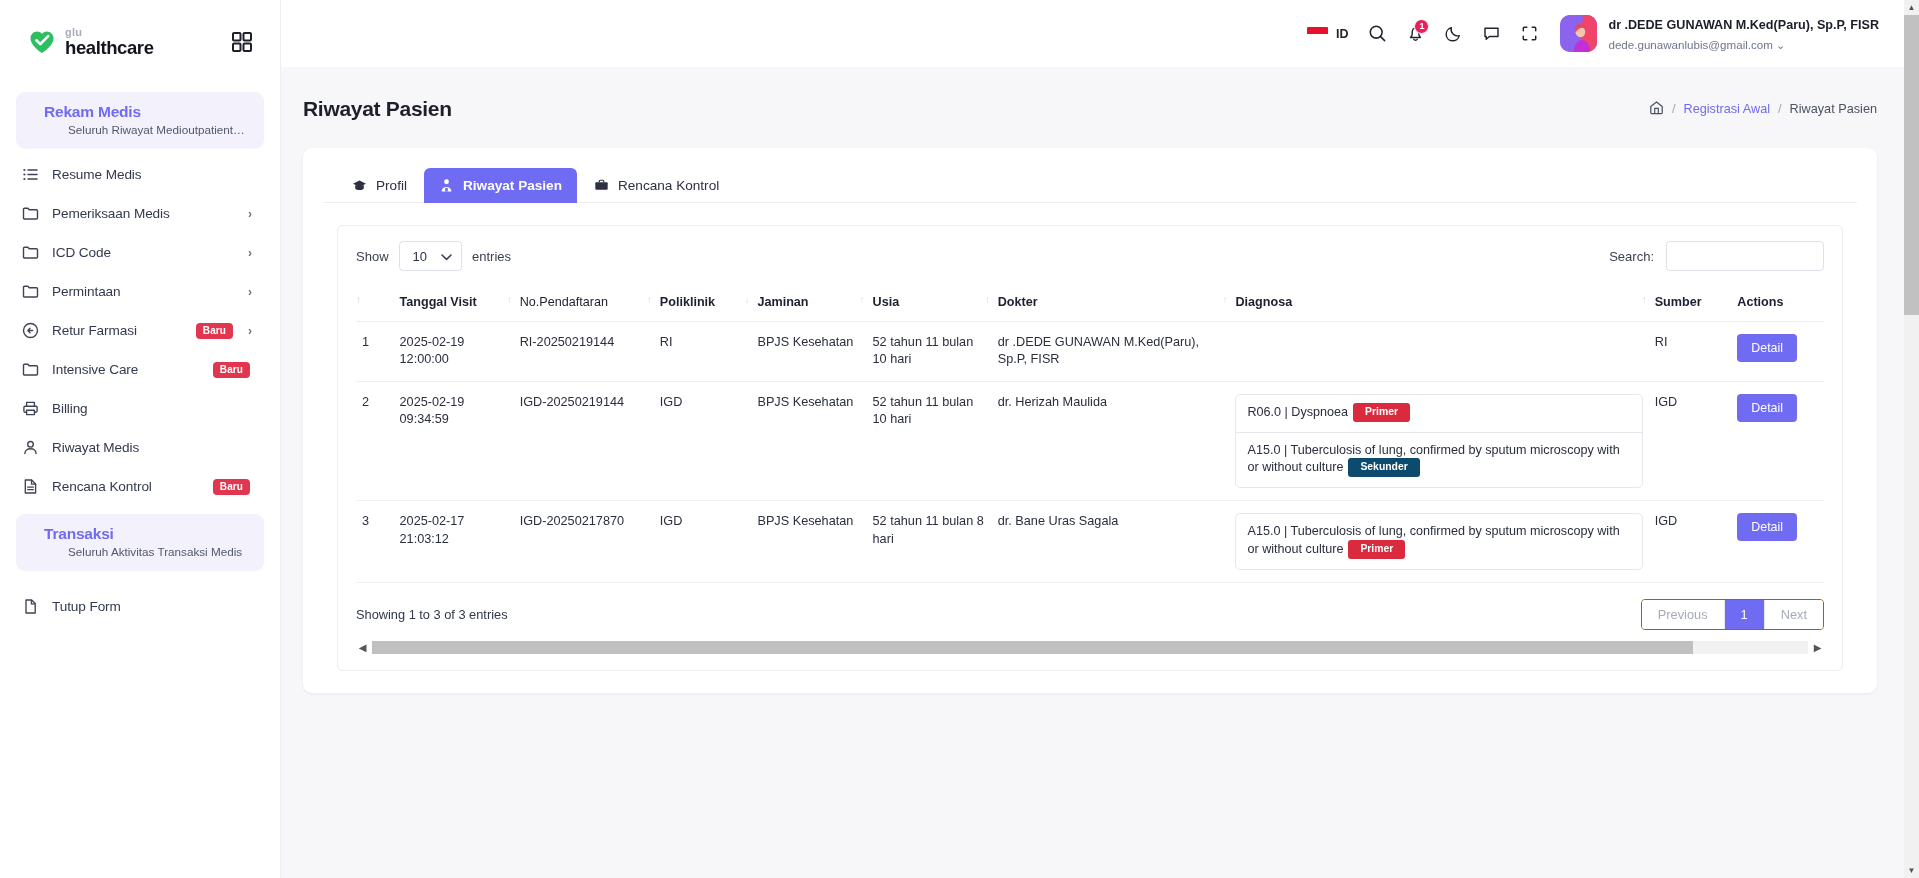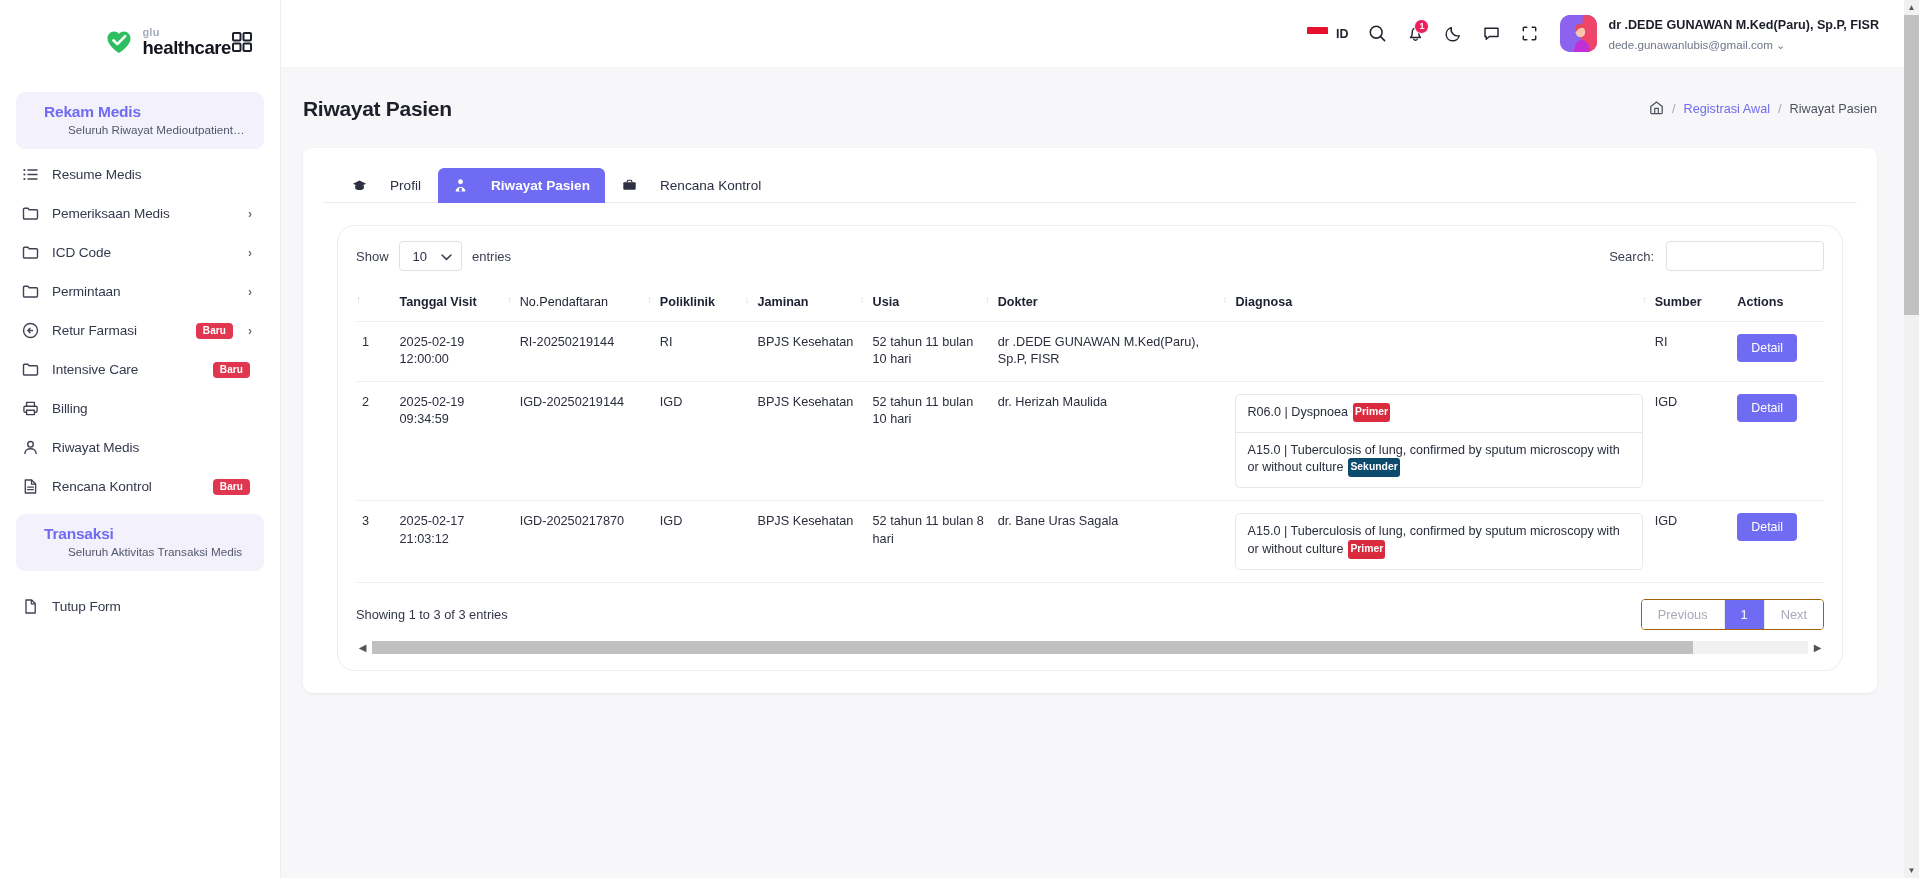--- a/index.html
+++ b/index.html
@@ -15,21 +15,21 @@
   .sidebar {
     width: 281px; height: 878px;
     background: #ffffff;
     border-right: 1px solid #eceef3;
     display: flex; flex-direction: column;
     flex: 0 0 281px;
     position: relative;
   }
   .sb-top {
     height: 84px;
-    display: flex; align-items: center; justify-content: flex-end;
+    display: flex; align-items: center; justify-content: space-between;
     padding: 0 27px 0 28px;
   }
   .brand { display: flex; align-items: center; gap: 9px; }
   .brand-mark { width: 28px; height: 28px; position: relative; }
   .brand-words { line-height: 1; }
   .brand-top {
     font-size: 11px; color: #a6acb9; font-weight: 700;
     letter-spacing: .2px; display: block; margin-bottom: 1px;
   }
   .brand-bottom {
@@ -135,31 +135,31 @@
     box-shadow: 0 1px 3px rgba(22,25,40,.07);
     padding: 20px 20px 22px 20px;
     height: 545px;
   }
   .tabs {
     display: flex; align-items: flex-end; gap: 2px;
     border-bottom: 1px solid #ebedf2;
     padding: 0 14px;
   }
   .tab {
-    display: flex; gap: 23px;
+    display: flex; gap: 9px;
     padding: 10px 15px; font-size: 13.6px; color: #2c3042;
     border-radius: 6px 6px 0 0; cursor: pointer; margin-bottom: -1px;
     white-space: nowrap;
   }
   .tab.active { background: #6f6bf2; color: #fff; font-weight: 700; }
   .tab .ic { display: flex; align-items: center; }
 
   .inner {
     margin: 22px 14px 8px 14px;
-    border: 1px solid #edeef2; border-radius: 18px;
+    border: 1px solid #edeef2; border-radius: 6px;
     padding: 15px 18px 10px 18px;
     height: 446px; position: relative;
   }
   .table-ctrls { display: flex; align-items: center; justify-content: space-between; }
   .show-wrap { display: flex; align-items: center; gap: 10px; font-size: 13px; color: #3c4152; }
   .sel {
     border: 1px solid #dfe1e8; border-radius: 4px; height: 30px;
     display: flex; align-items: center; gap: 14px; padding: 0 9px 0 13px;
     font-size: 13px; color: #2d3141; cursor: pointer; background:#fff;
   }
@@ -195,21 +195,21 @@
   .col-sum { width: 66px; }
   .col-act { width: 74px; }
 
   .diag-box { border: 1px solid #e6e8ee; border-radius: 5px; overflow: hidden; }
   .diag-row {
     padding: 9px 11px; font-size: 12.6px; color: #2a2e3d; line-height: 1.42;
   }
   .diag-row + .diag-row { border-top: 1px solid #e6e8ee; }
   .tag {
     display: inline-block; font-size: 10.4px; font-weight: 700; color: #fff;
-    padding: 2px 2px; border-radius: 3px; margin-left: 5px;
+    padding: 2px 12px; border-radius: 3px; margin-left: 5px;
     position: relative; top: -1px;
   }
   .tag-primer { background: #da2a3d; }
   .tag-sekunder { background: #0c4a6e; color: #fff; }
 
   .btn-detail {
     background: #6f6bf2; color: #fff; border: none; border-radius: 4px;
     font-size: 12.4px; padding: 7px 14px; cursor: pointer;
     font-family: "Liberation Sans", sans-serif;
   }

